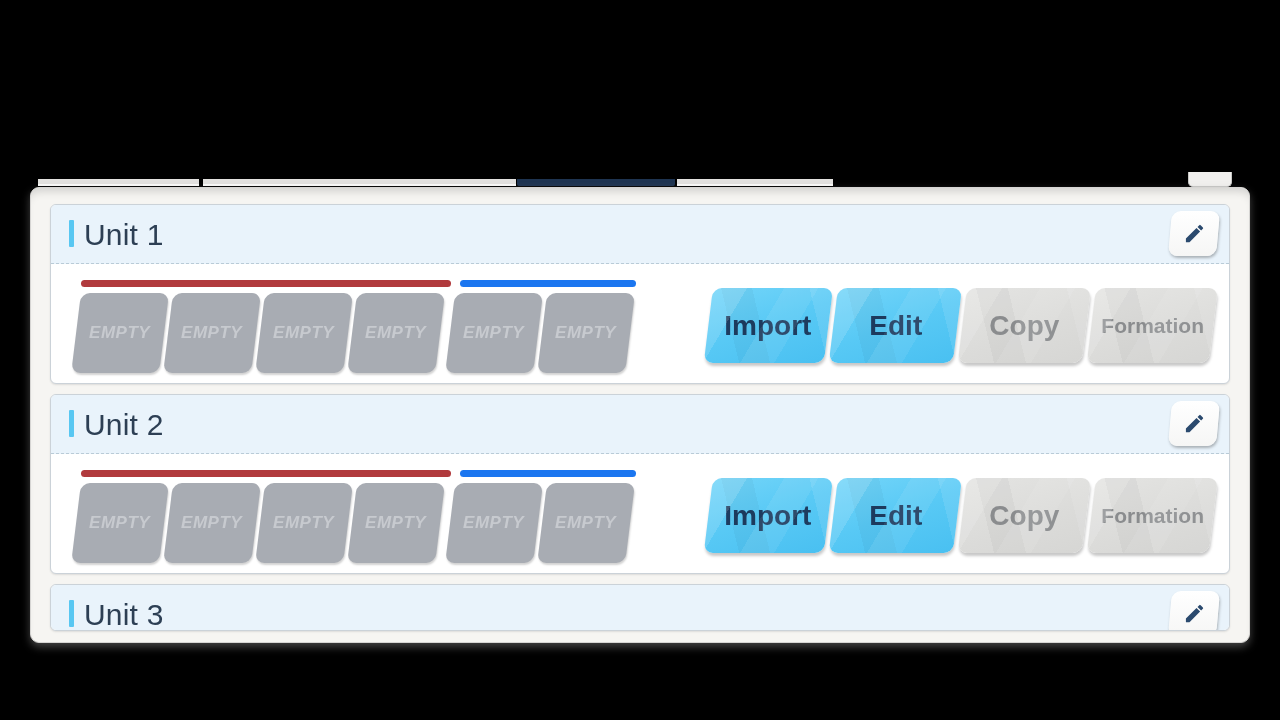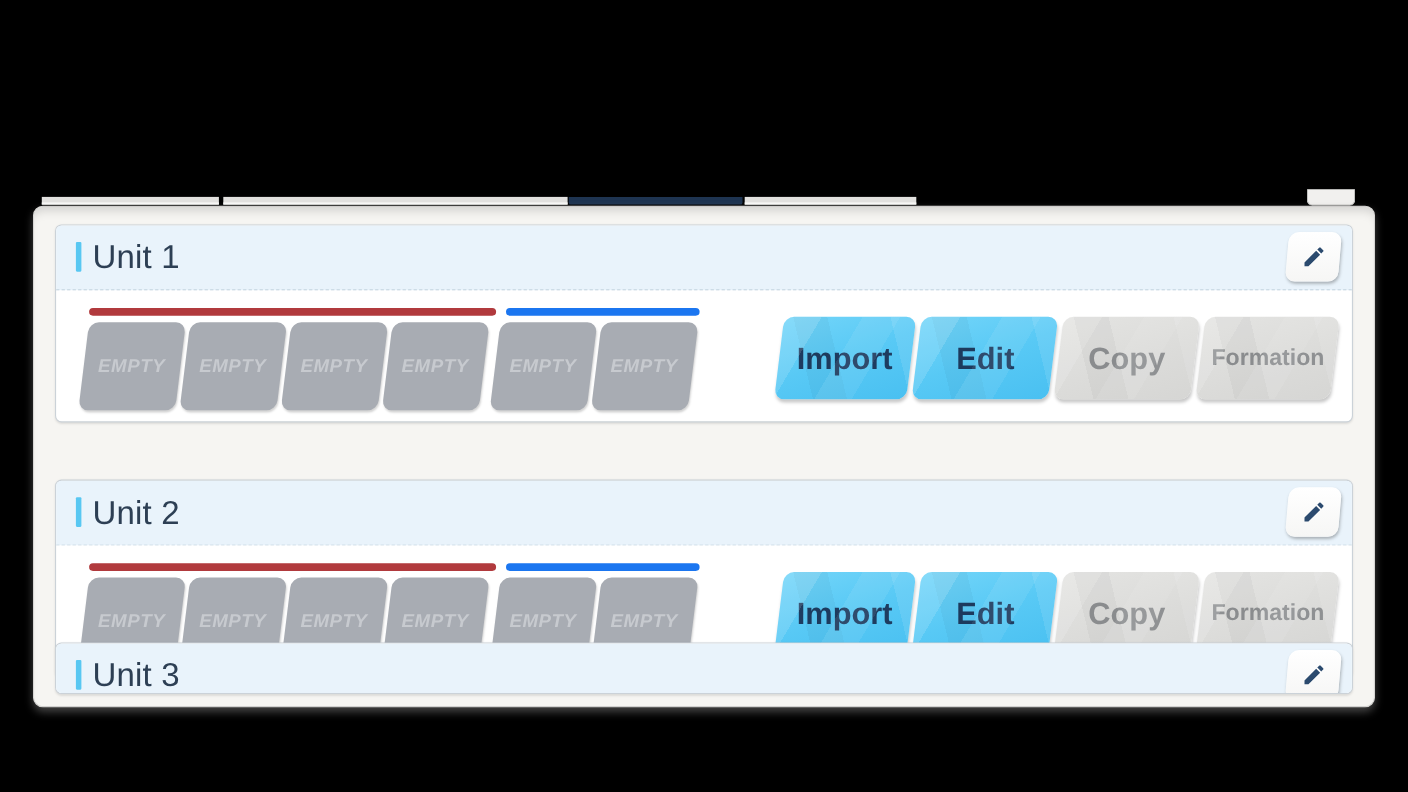--- a/index.html
+++ b/index.html
@@ -16,21 +16,21 @@
            border:1px solid #C7C7C5;border-top:none;border-radius:0 0 5px 5px;padding:0;}
 
   
   .panel{position:absolute;left:30px;top:187px;width:1220px;height:456px;background:#F6F5F2;
          border:1px solid #D6D5D3;border-radius:9px;box-sizing:border-box;
          box-shadow:0 4px 8px rgba(150,150,150,.45), inset 0 9px 10px -6px rgba(0,0,0,.16);}
 
   .unit{position:absolute;left:19px;width:1180px;background:#fff;border:1px solid #CBD2D8;
         border-radius:6px;box-sizing:border-box;box-shadow:0 1px 2px rgba(0,0,0,.10);}
   .unit-1{top:16px;height:180px;}
-  .unit-2{top:206px;height:180px;margin-top:42px;}
+  .unit-2{top:206px;height:180px;}
   .unit-3{top:396px;height:47px;overflow:hidden;}
 
   .unit-header{position:absolute;left:0;top:0;right:0;height:58px;background:#E9F3FB;
                border-bottom:1px dashed #B9CBD7;border-radius:5px 5px 0 0;}
   .unit-3 .unit-header{height:100%;border-bottom:none;border-radius:5px;}
 
   .accent{position:absolute;left:18px;top:15px;width:5px;height:27px;background:#58C7F2;border-radius:1px;}
   .unit-title{position:absolute;left:33px;top:13px;margin:0;font-size:30px;font-weight:400;
               color:#2D3F54;letter-spacing:.2px;}
 

